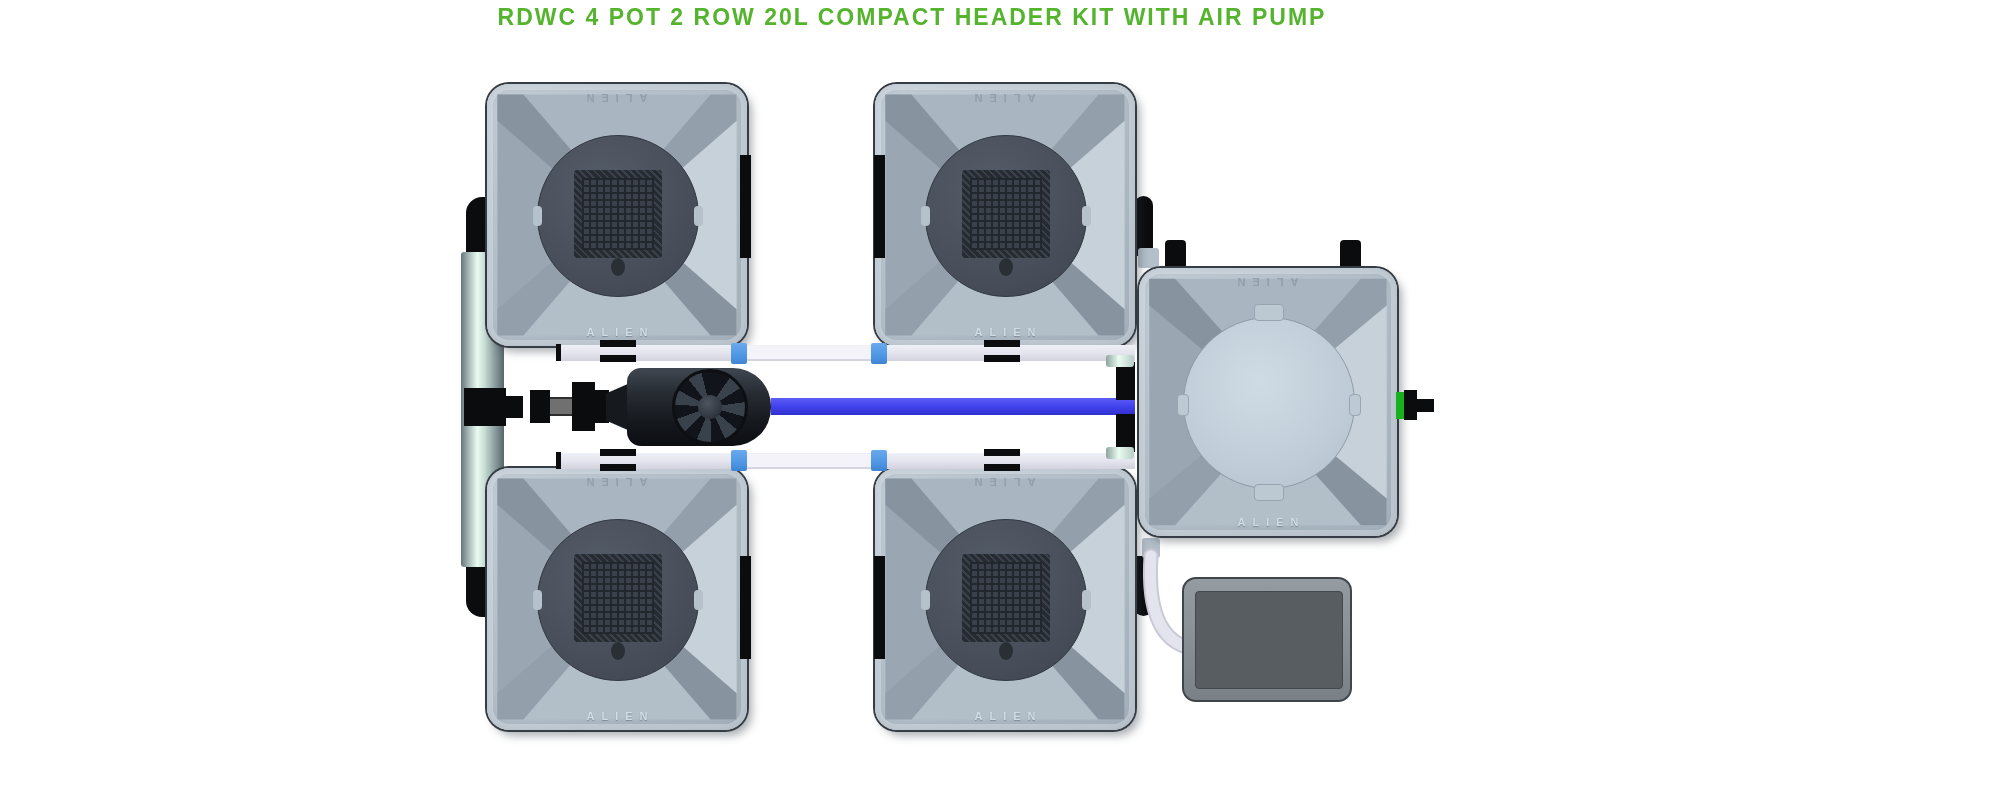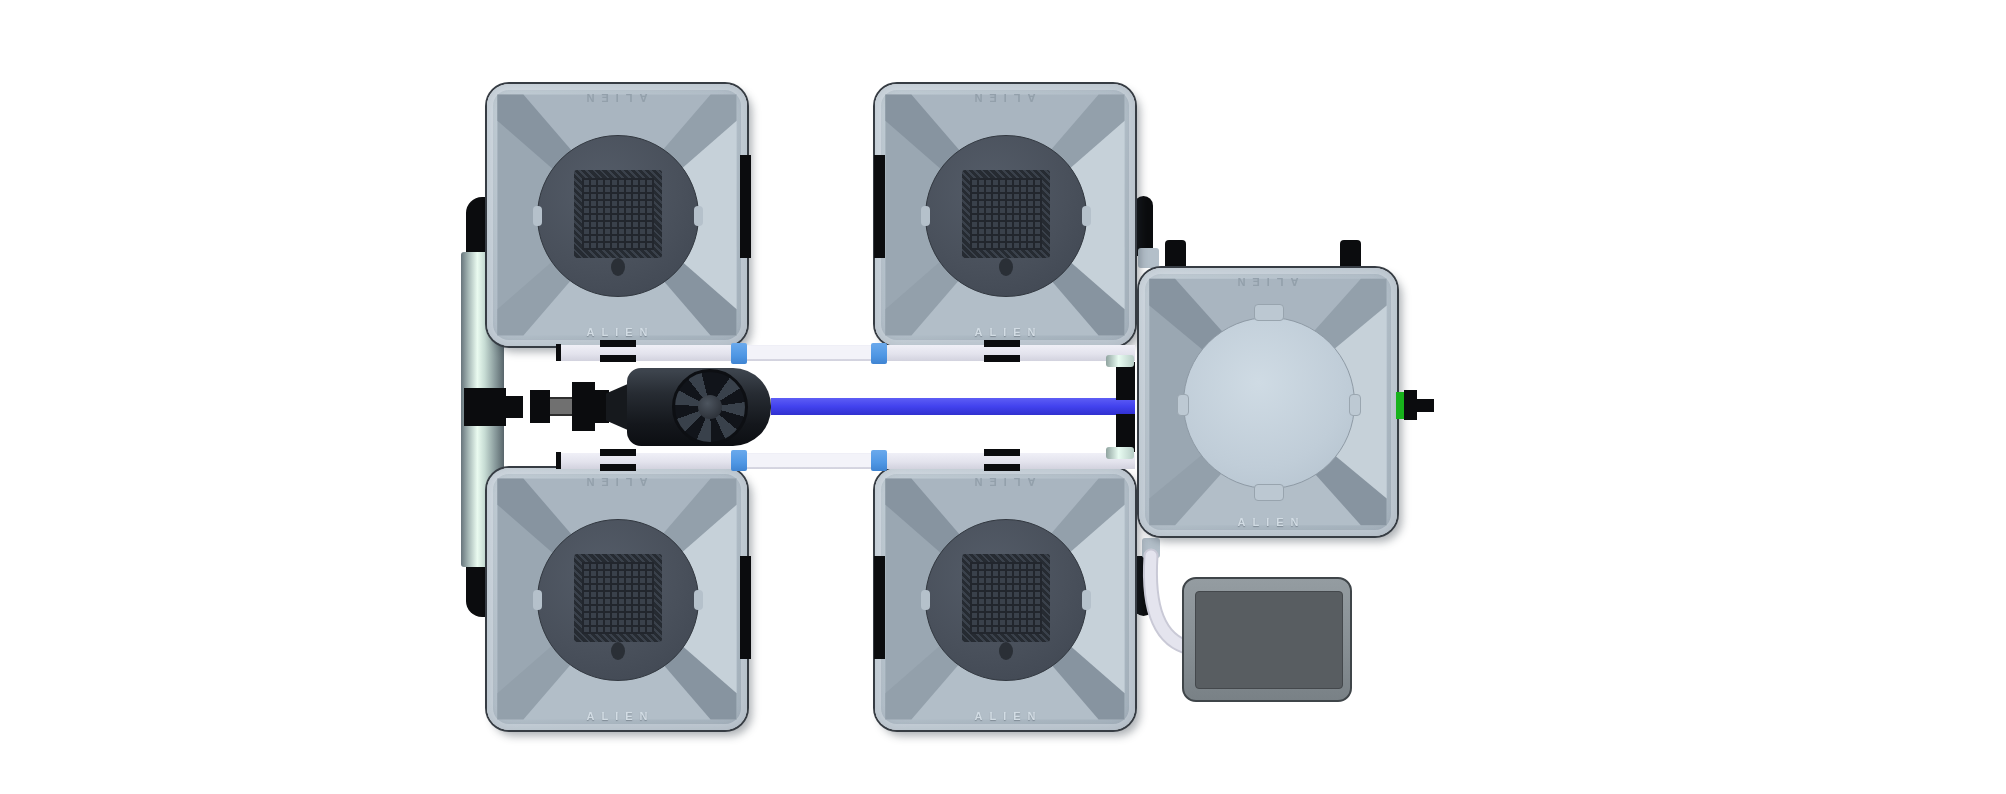--- a/index.html
+++ b/index.html
@@ -88,20 +88,21 @@
            background:#585d61;border:1px solid #44484c;}
   .tube{left:1128px;top:538px;width:110px;height:135px;z-index:5;}
 
   .z1{z-index:1}.z4{z-index:4}
 </style>
 </head>
 <body>
 
 <div id="stage">
 
+  <div id="title" class="abs">RDWC 4 POT 2 ROW 20L COMPACT HEADER KIT WITH AIR PUMP</div>
 
   <div class="abs fit z1" style="left:466px;top:197px;width:30px;height:60px;border-radius:16px 4px 0 0;"></div>
   <div class="abs fit z1" style="left:466px;top:557px;width:30px;height:60px;border-radius:0 0 4px 16px;"></div>
   <div class="abs pipe-silver-v" style="left:461px;top:252px;width:43px;height:315px;"></div>
 
   <div class="abs pipe-silver-h" style="left:745px;top:192px;width:132px;height:47px;"></div>
   <div class="abs pipe-silver-h" style="left:745px;top:575px;width:132px;height:47px;"></div>
 
   <div class="abs fit z1" style="left:1134px;top:196px;width:19px;height:60px;border-radius:10px 10px 2px 2px;"></div>
   <div class="abs z1" style="left:1138px;top:248px;width:21px;height:20px;background:#b3bfc9;border-radius:3px;"></div>

